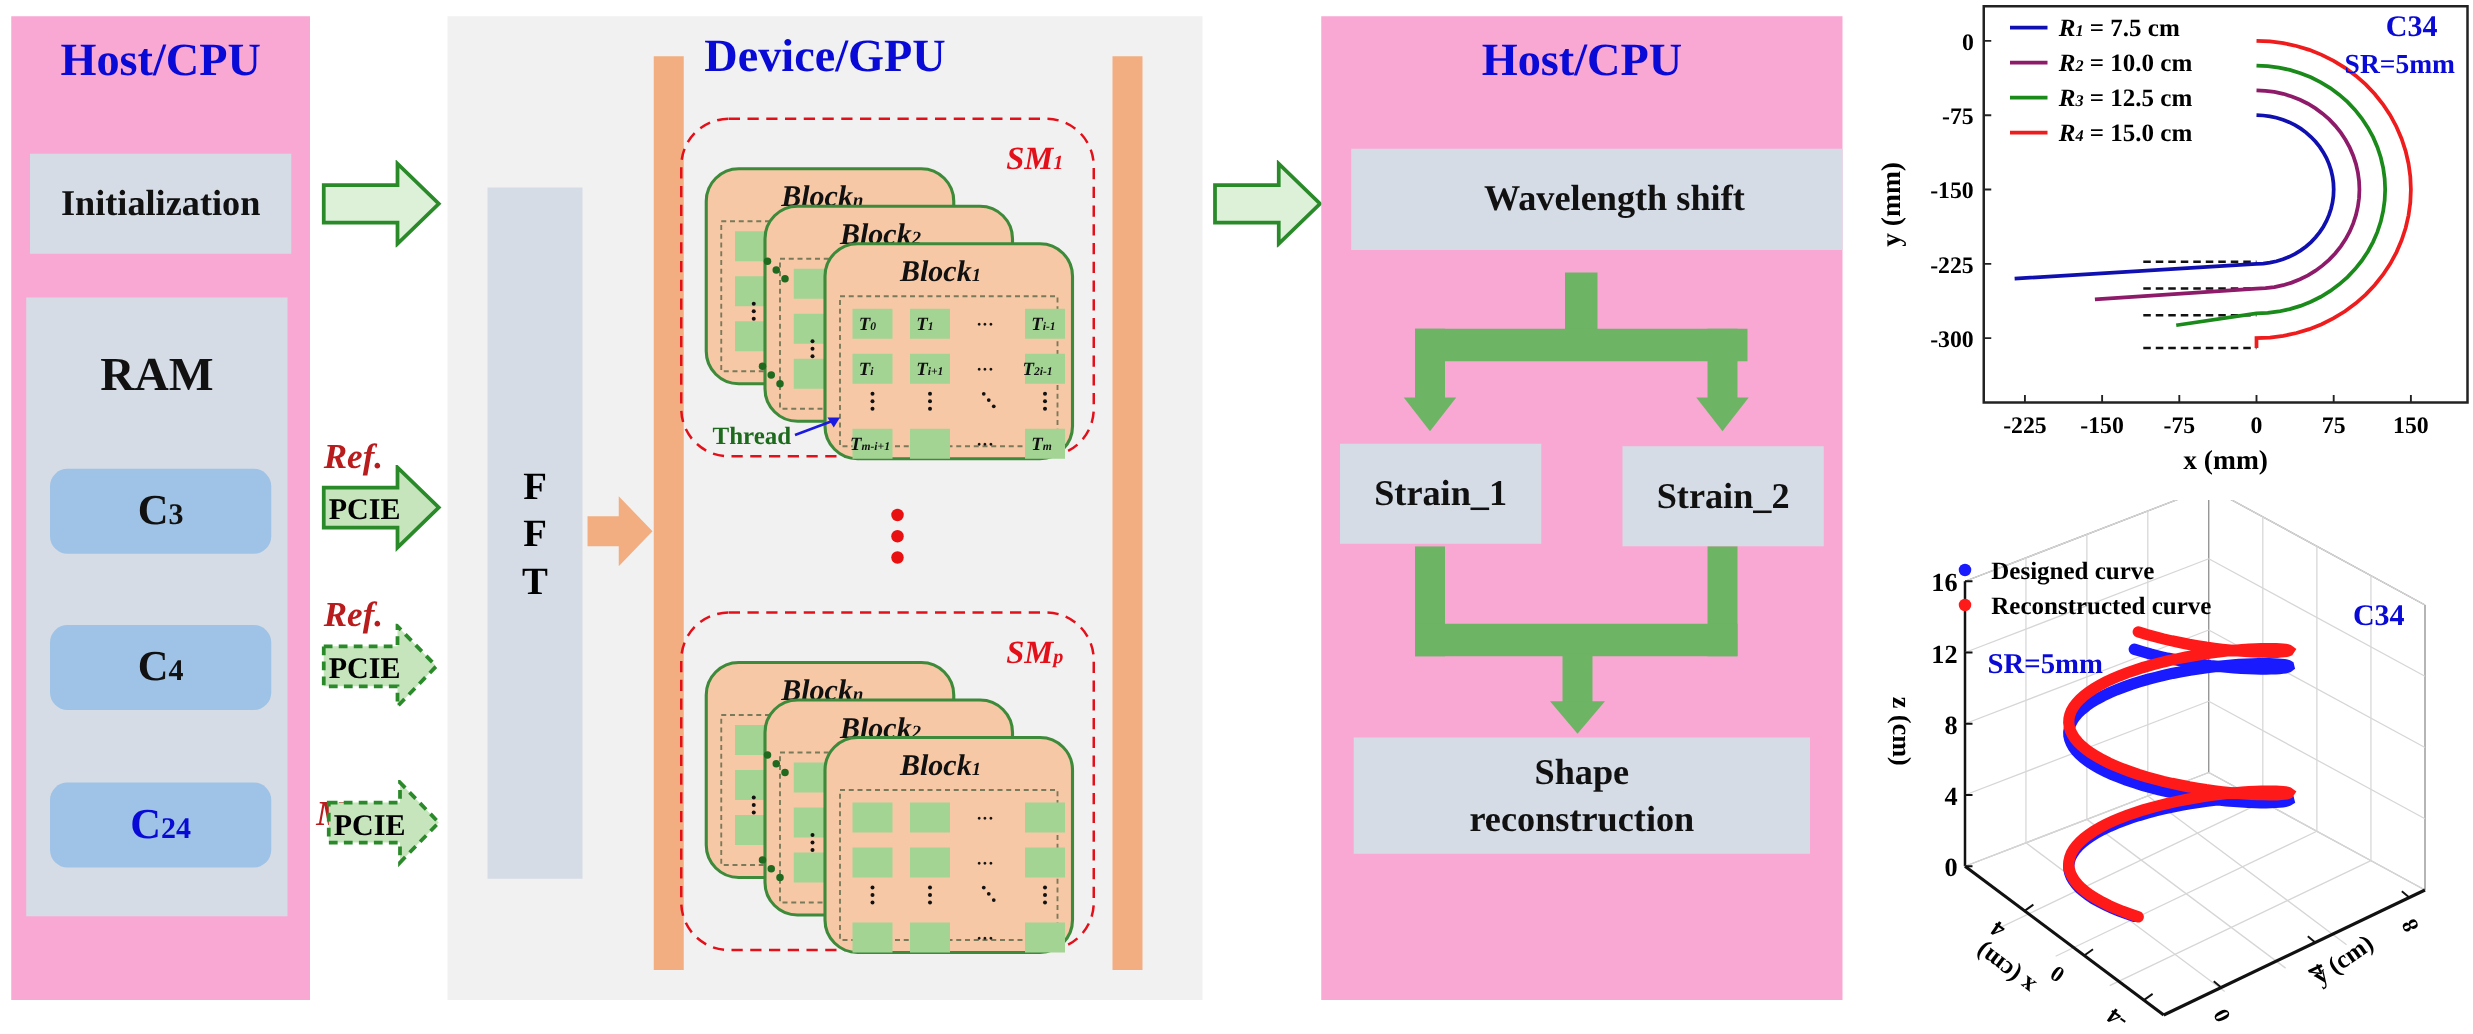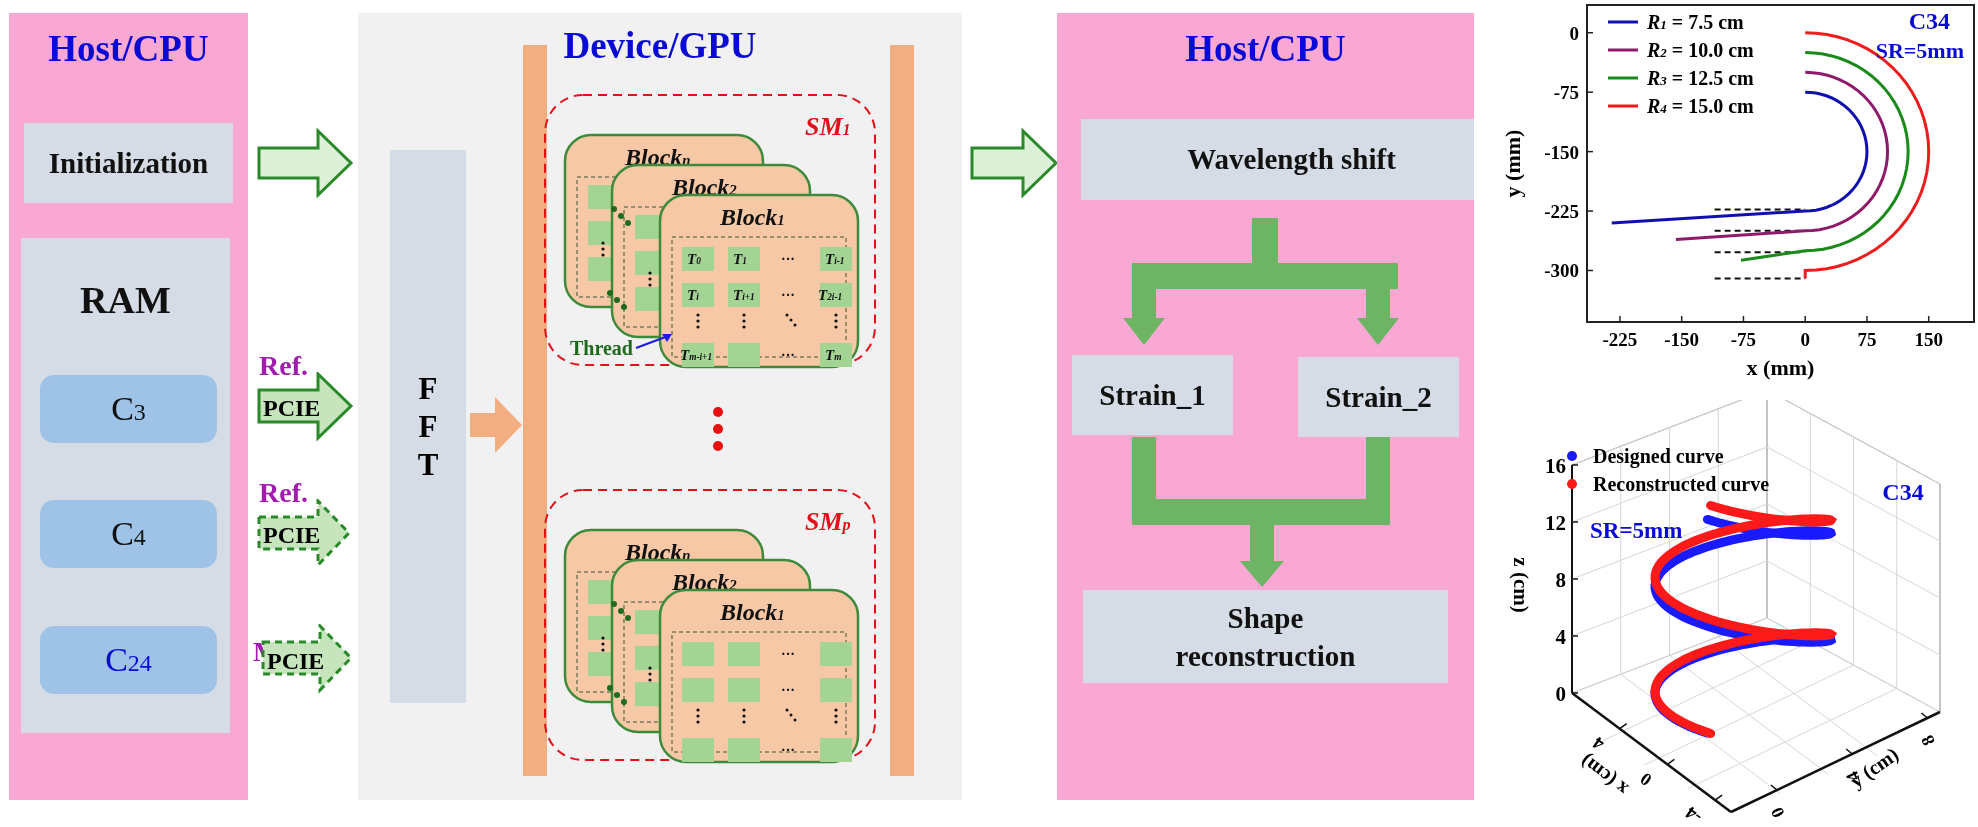--- a/index.html
+++ b/index.html
@@ -2,22 +2,22 @@
 <html><head>
 <meta charset="utf-8">
 <style>
   html,body{margin:0;padding:0;background:#ffffff;}
   body{width:1978px;height:827px;position:relative;overflow:hidden;font-family:"Liberation Serif","DejaVu Serif",serif;}
   .abs{position:absolute;}
   .panel-blue{background:#f9a8d4;}
   .panel-gray{background:#f1f1f1;}
   .box{background:#d5dce6;display:flex;align-items:center;justify-content:center;font-weight:bold;color:#111;text-align:center;}
   .title-blue{color:#0a0ad6;font-weight:bold;font-size:37px;text-align:center;}
-  .cbox{background:#9fc3e6;border-radius:14px;display:flex;align-items:center;justify-content:center;font-weight:normal;font-size:34px;}
-  .red-italic{color:#a21caf;font-weight:bold;font-size:28px;}
+  .cbox{background:#9fc3e6;border-radius:14px;display:flex;align-items:center;justify-content:center;font-weight:bold;font-size:34px;}
+  .red-italic{color:#b91c1c;font-style:italic;font-weight:bold;font-size:28px;}
   svg text{font-family:"Liberation Serif","DejaVu Serif",serif;}
 </style>
 </head>
 <body>
 
 <div class="abs panel-blue" style="left:9px;top:13px;width:239px;height:787px;">
   <div class="abs title-blue" style="left:0;top:14px;width:239px;">Host/CPU</div>
   <div class="abs box" style="left:15px;top:110px;width:209px;height:80px;font-size:29px;">Initialization</div>
   <div class="abs box" style="left:12px;top:225px;width:209px;height:495px;align-items:flex-start;background:#d5dce6;">
     <div style="margin-top:40px;font-size:38px;">RAM</div>

